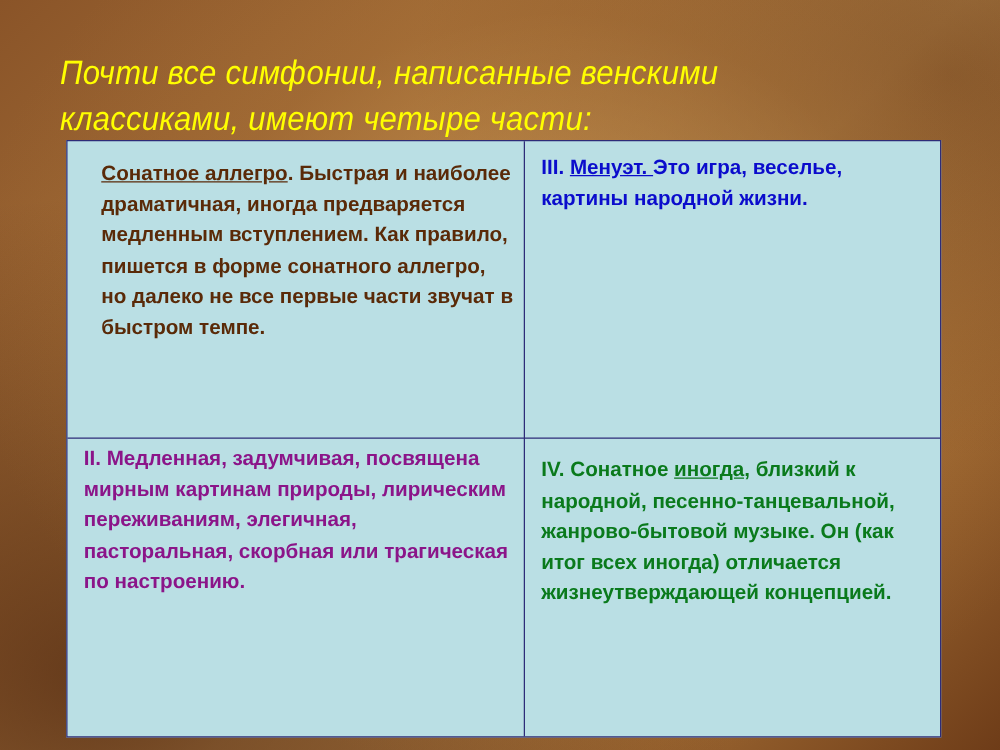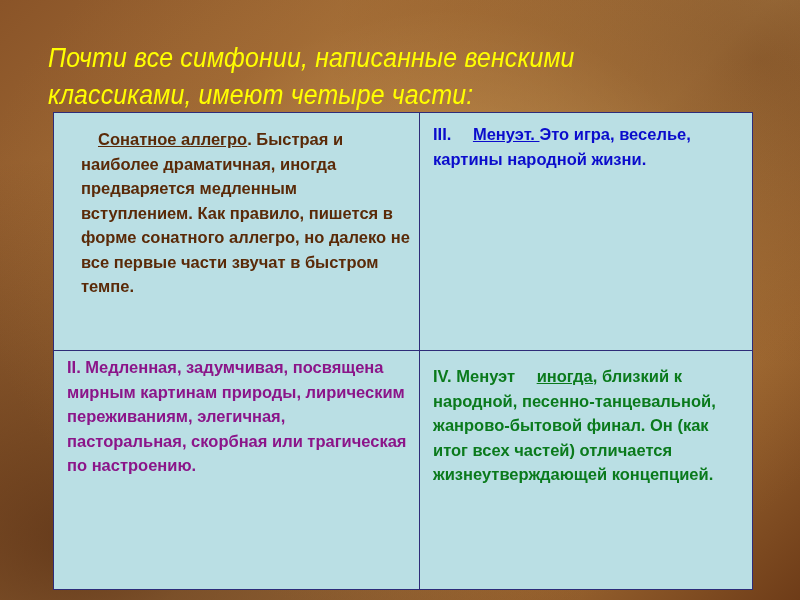--- a/index.html
+++ b/index.html
@@ -22,31 +22,31 @@
     position:absolute; left:53px; top:112px; width:700px; height:478px;
     background:#badfe4; border:1px solid #2e2c78; box-sizing:border-box;
   }
   .vline { position:absolute; left:365px; top:0; width:1px; height:100%; background:#2e2c78; }
   .hline { position:absolute; left:0; top:237px; width:100%; height:1px; background:#2e2c78; }
   .cell { position:absolute; font-weight:bold; font-size:16.5px; line-height:24.5px; }
   .c1 { left:27px; top:14px; width:330px; color:#5a2a08; }
   .c2 { left:13px; top:242px; width:340px; color:#8b1589; }
   .c3 { left:379px; top:9px; width:310px; color:#0b0ccc; }
   .c4 { left:379px; top:251px; width:310px; color:#0a7a1c; }
-  .u { text-decoration:underline;margin-left:17px; }
+  .u { text-decoration:underline; }
 </style>
 </head>
 <body>
 
 <div class="title">Почти все симфонии, написанные венскими классиками, имеют четыре части:</div>
 
 <div class="table">
   <div class="vline"></div>
   <div class="hline"></div>
 
   <div class="cell c1"><span class="u">Сонатное аллегро</span><span>. Быстрая и наиболее драматичная, иногда предваряется медленным вступлением. Как правило, пишется в форме сонатного аллегро, но далеко не все первые части звучат в быстром темпе.</span></div>
 
   <div class="cell c3"><span>III. </span><span class="u">Менуэт. </span><span>Это игра, веселье, картины народной жизни.</span></div>
 
   <div class="cell c2"><span>II. Медленная, задумчивая, посвящена мирным картинам природы, лирическим переживаниям, элегичная, пасторальная, скорбная или трагическая по настроению.</span></div>
 
-  <div class="cell c4"><span>IV. Менуэт </span><span class="u">иногда,</span><span> близкий к народной, песенно-танцевальной, жанрово-бытовой финал. Он (как итог всех частей) отличается жизнеутверждающей концепцией.</span></div>
+  <div class="cell c4"><span>IV. Сонатное </span><span class="u">иногда,</span><span> близкий к народной, песенно-танцевальной, жанрово-бытовой музыке. Он (как итог всех иногда) отличается жизнеутверждающей концепцией.</span></div>
 </div>
 
 </body></html>

